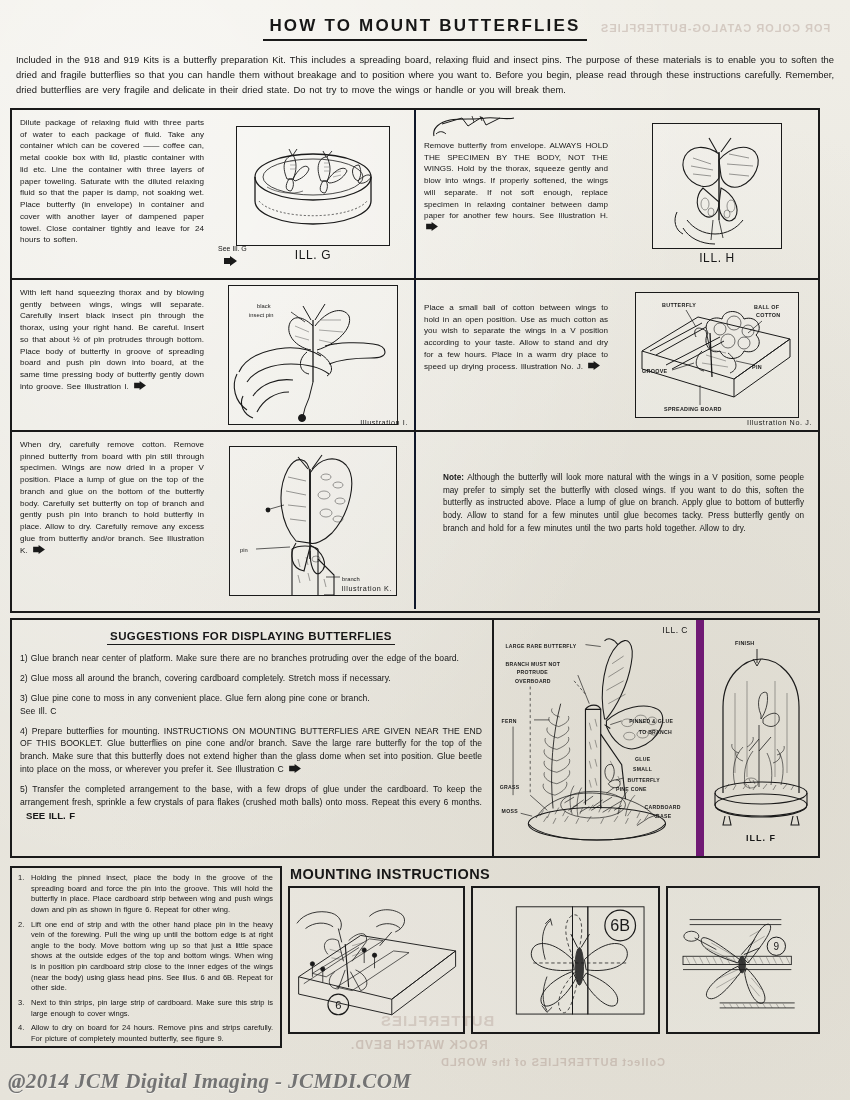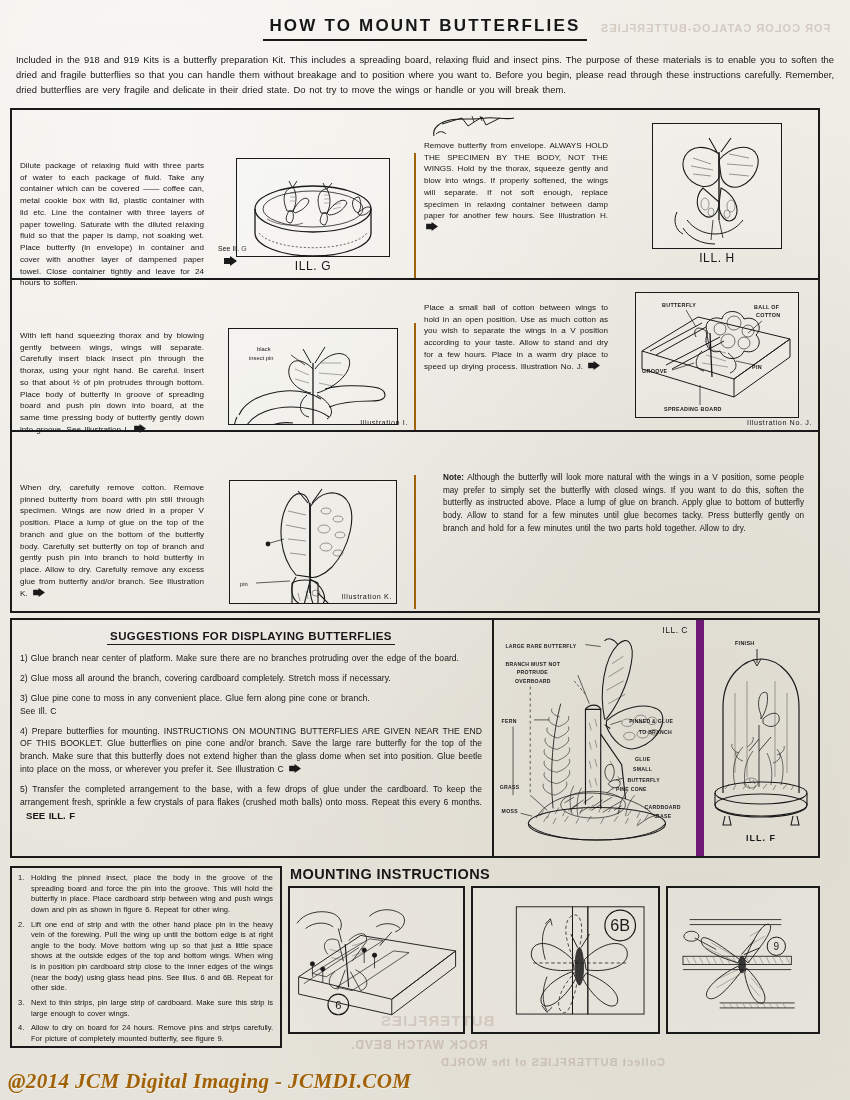--- a/index.html
+++ b/index.html
@@ -64,21 +64,21 @@
   .row:last-child{border-bottom:none;}
   .row-a{height:170px;}
   .row-b{height:152px;}
   .row-c{height:177px;}
 
   .cellpair{
     display:flex;
     flex:1 1 0;
     box-sizing:border-box;
   }
-  .cellpair.left{border-right:2px solid #a16207;margin-top:43px;}
+  .cellpair.left{border-right:2px solid #0f172a;}
 
   .txtcell{
     box-sizing:border-box;
     padding:7px 8px 4px 8px;
     font-size:8.1px;
     line-height:1.45;
     text-align:justify;
     word-spacing:1px;
     position:relative;
     flex:0 0 200px;
@@ -231,21 +231,21 @@
   }
 
   
   .watermark{
     position:absolute;
     left:8px;bottom:6px;
     font-family:"Liberation Serif", serif;
     font-style:italic;
     font-weight:bold;
     font-size:21px;
-    color:#a16207;
+    color:#737373;
     letter-spacing:.4px;
     text-shadow:0 1px 0 rgba(255,255,255,.5);
   }
   svg{display:block;}
   .ln{fill:none;stroke:#1a1a1a;}
   .lbl{font-size:5.4px;font-family:"Liberation Sans",sans-serif;fill:#1a1a1a;letter-spacing:.3px;font-weight:bold;}
   .lbl2{font-size:5.8px;font-family:"Liberation Sans",sans-serif;fill:#1a1a1a;}
 </style>
 </head>
 <body>

